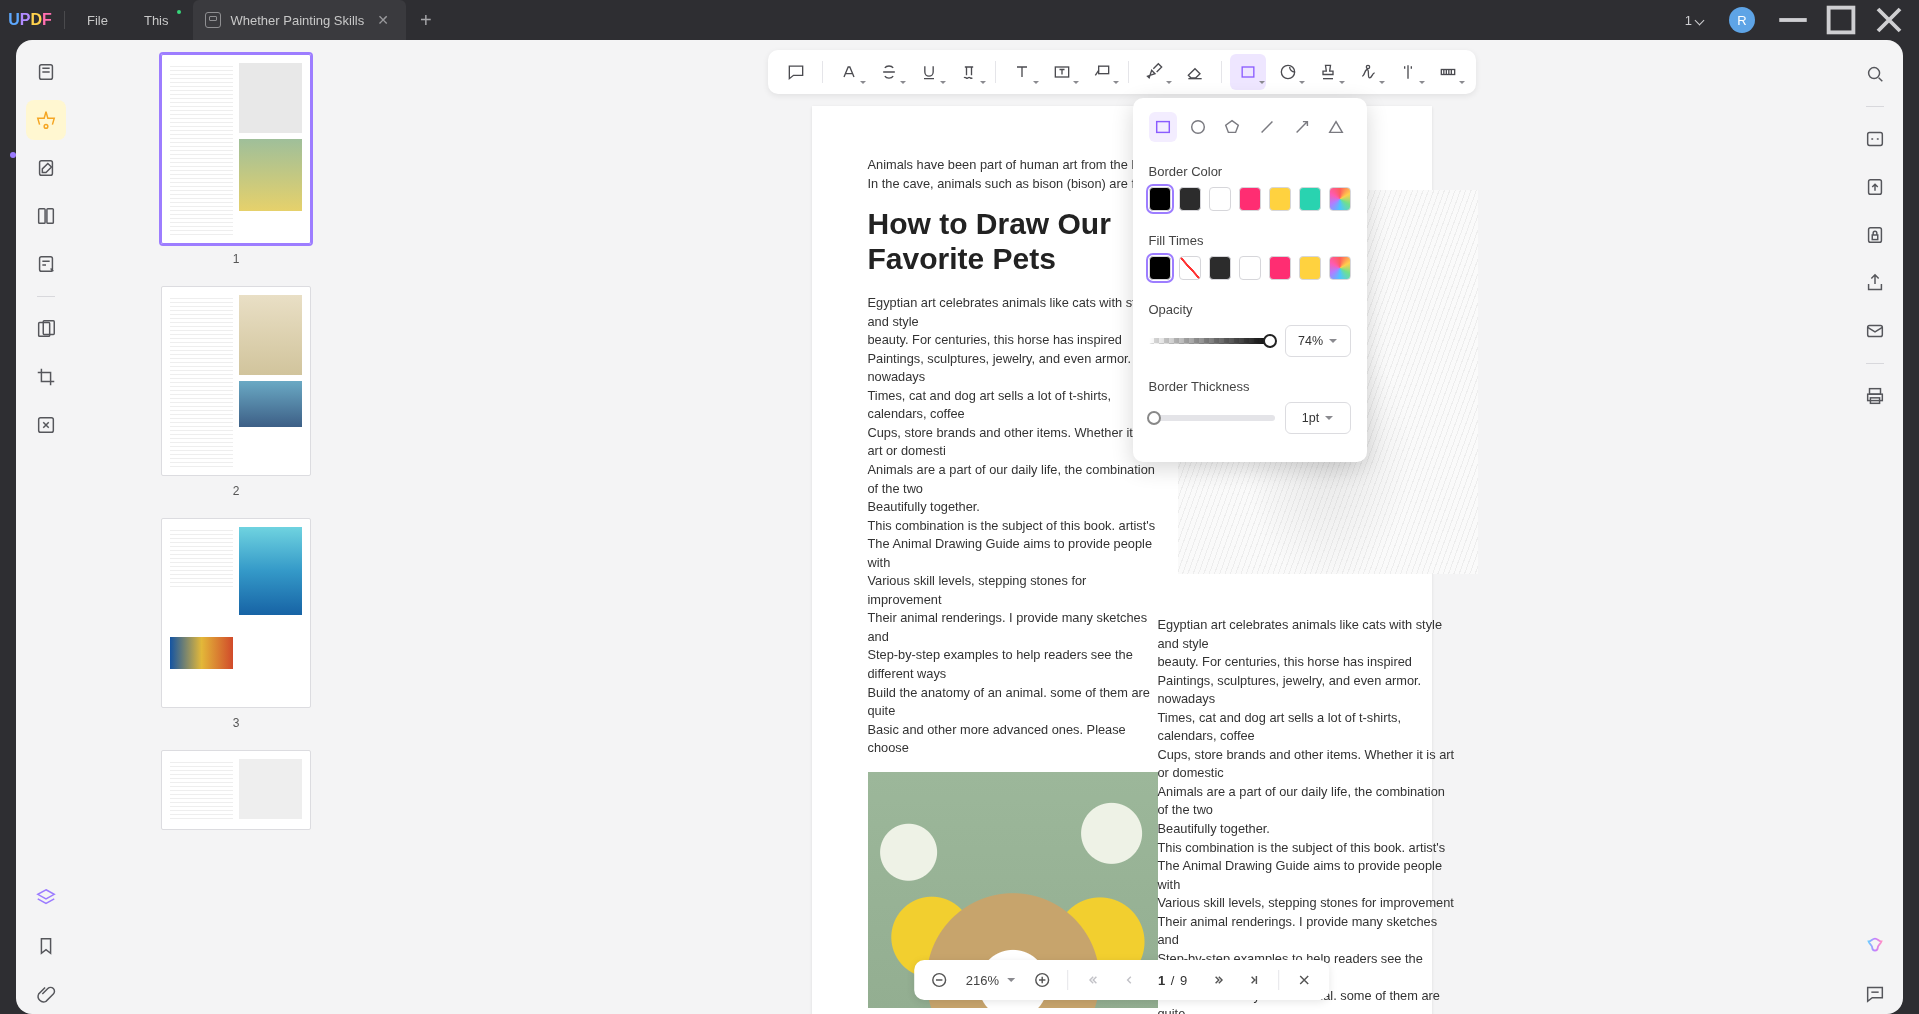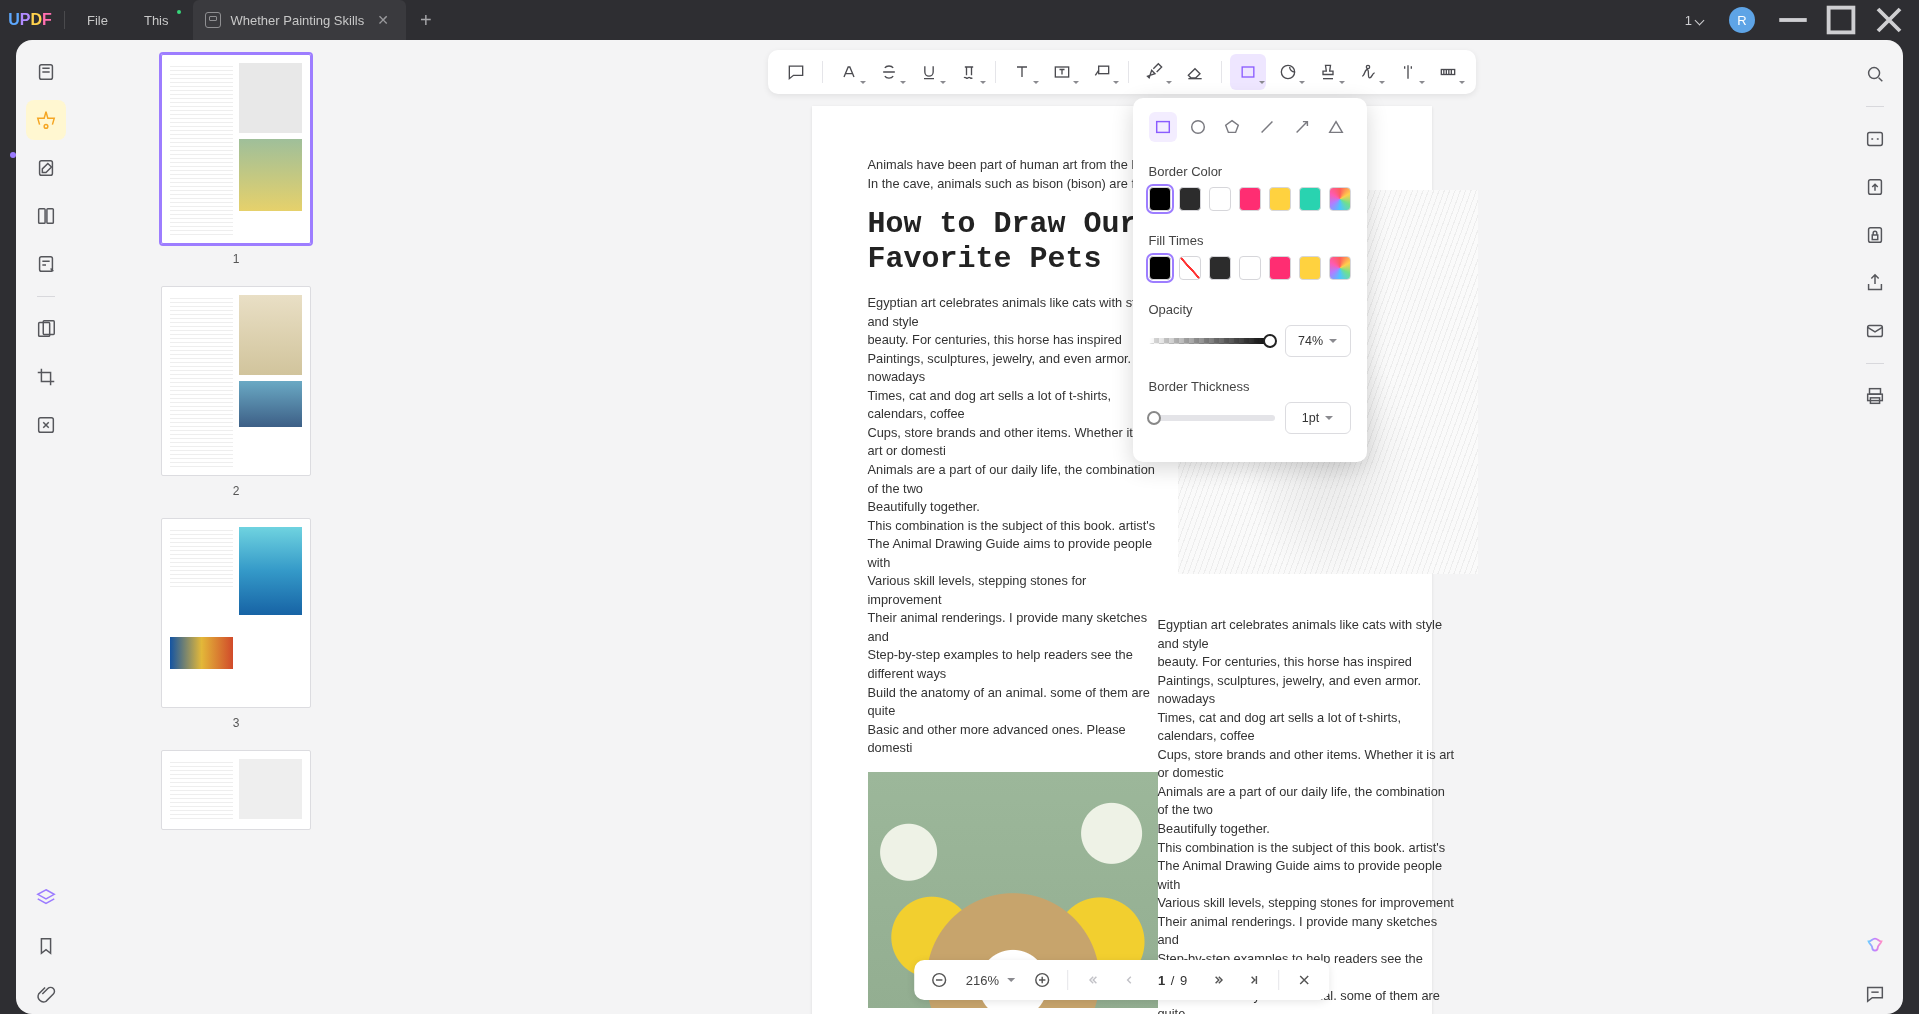--- a/index.html
+++ b/index.html
@@ -53,21 +53,21 @@
 .thumb3-b{height:32px;margin-top:50px;background:linear-gradient(90deg,#1454a2,#e3b839,#d14a2a);}
 
 
 .rail-r { width:56px; display:flex; flex-direction:column; align-items:center; padding-top:14px; gap:8px;}
 .rail-r .rail-ico svg{stroke:#55565b;}
 .rail-r .ai svg{stroke:none;}
 
 
 .stage { flex:1; position:relative; overflow:hidden; background:#f4f4f5;}
 .page { position:absolute; left:50%; transform:translateX(-50%); top:66px; width:660px; background:#fff; box-shadow:0 1px 3px rgba(0,0,0,.1); padding:50px 56px; font-size:12.8px; color:#333; line-height:1.45;}
-.page h1 { font-family: Liberation Mono, monospace; font-weight:700; font-size:30px; color:#222; line-height:1.15; margin:14px 0 18px; }
+.page h1 { font-family: Liberation Sans, sans-serif; font-weight:700; font-size:30px; color:#222; line-height:1.15; margin:14px 0 18px; }
 
 .dog-abs{position:absolute; top:150px; left:calc(50% + 56px); width:300px;height:384px;
   background:#fafafa; overflow:hidden;}
 .dog-abs::after{content:"";position:absolute;inset:0;
   background:
     radial-gradient(circle at 62% 32%, #333 2px, transparent 3px),
     radial-gradient(ellipse 120px 180px at 50% 70%, rgba(0,0,0,.07), transparent 70%),
     repeating-linear-gradient(110deg, rgba(0,0,0,.05) 0 1px, transparent 1px 5px);
 }
 .emb-img {width:290px;height:236px;background:
@@ -411,21 +411,21 @@
           <div>Times, cat and dog art sells a lot of t-shirts, calendars, coffee</div>
           <div>Cups, store brands and other items. Whether it is art or domesti</div>
           <div>Animals are a part of our daily life, the combination of the two</div>
           <div>Beautifully together.</div>
           <div>This combination is the subject of this book. artist's</div>
           <div>The Animal Drawing Guide aims to provide people with</div>
           <div>Various skill levels, stepping stones for improvement</div>
           <div>Their animal renderings. I provide many sketches and</div>
           <div>Step-by-step examples to help readers see the different ways</div>
           <div>Build the anatomy of an animal. some of them are quite</div>
-          <div>Basic and other more advanced ones. Please domesti</div>
+          <div>Basic and other more advanced ones. Please choose</div>
         </div>
       <div class="emb-img"></div>
     </div>
     <div class="dog-abs"></div>
     <div class="col2" id="col2-lines">
         <div>Egyptian art celebrates animals like cats with style and style</div>
         <div>beauty. For centuries, this horse has inspired</div>
         <div>Paintings, sculptures, jewelry, and even armor. nowadays</div>
         <div>Times, cat and dog art sells a lot of t-shirts, calendars, coffee</div>
         <div>Cups, store brands and other items. Whether it is art or domestic</div>

